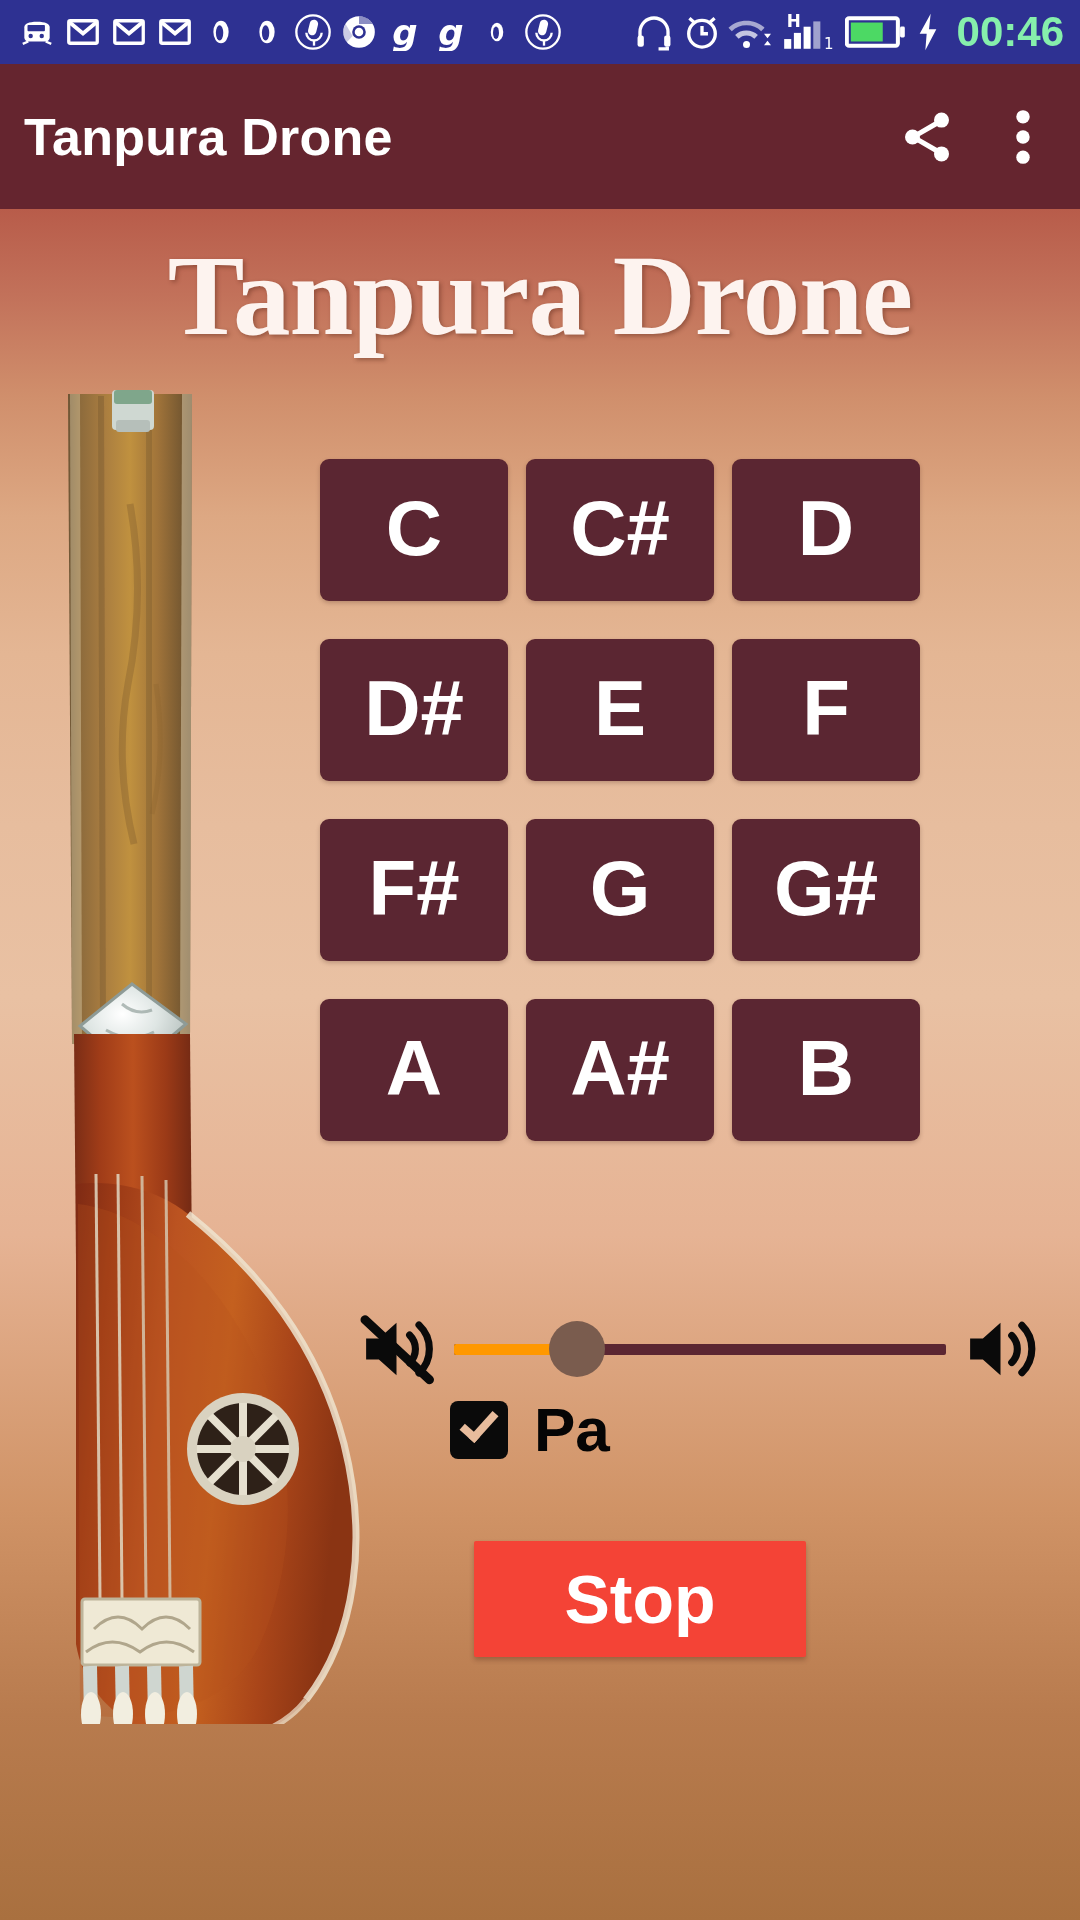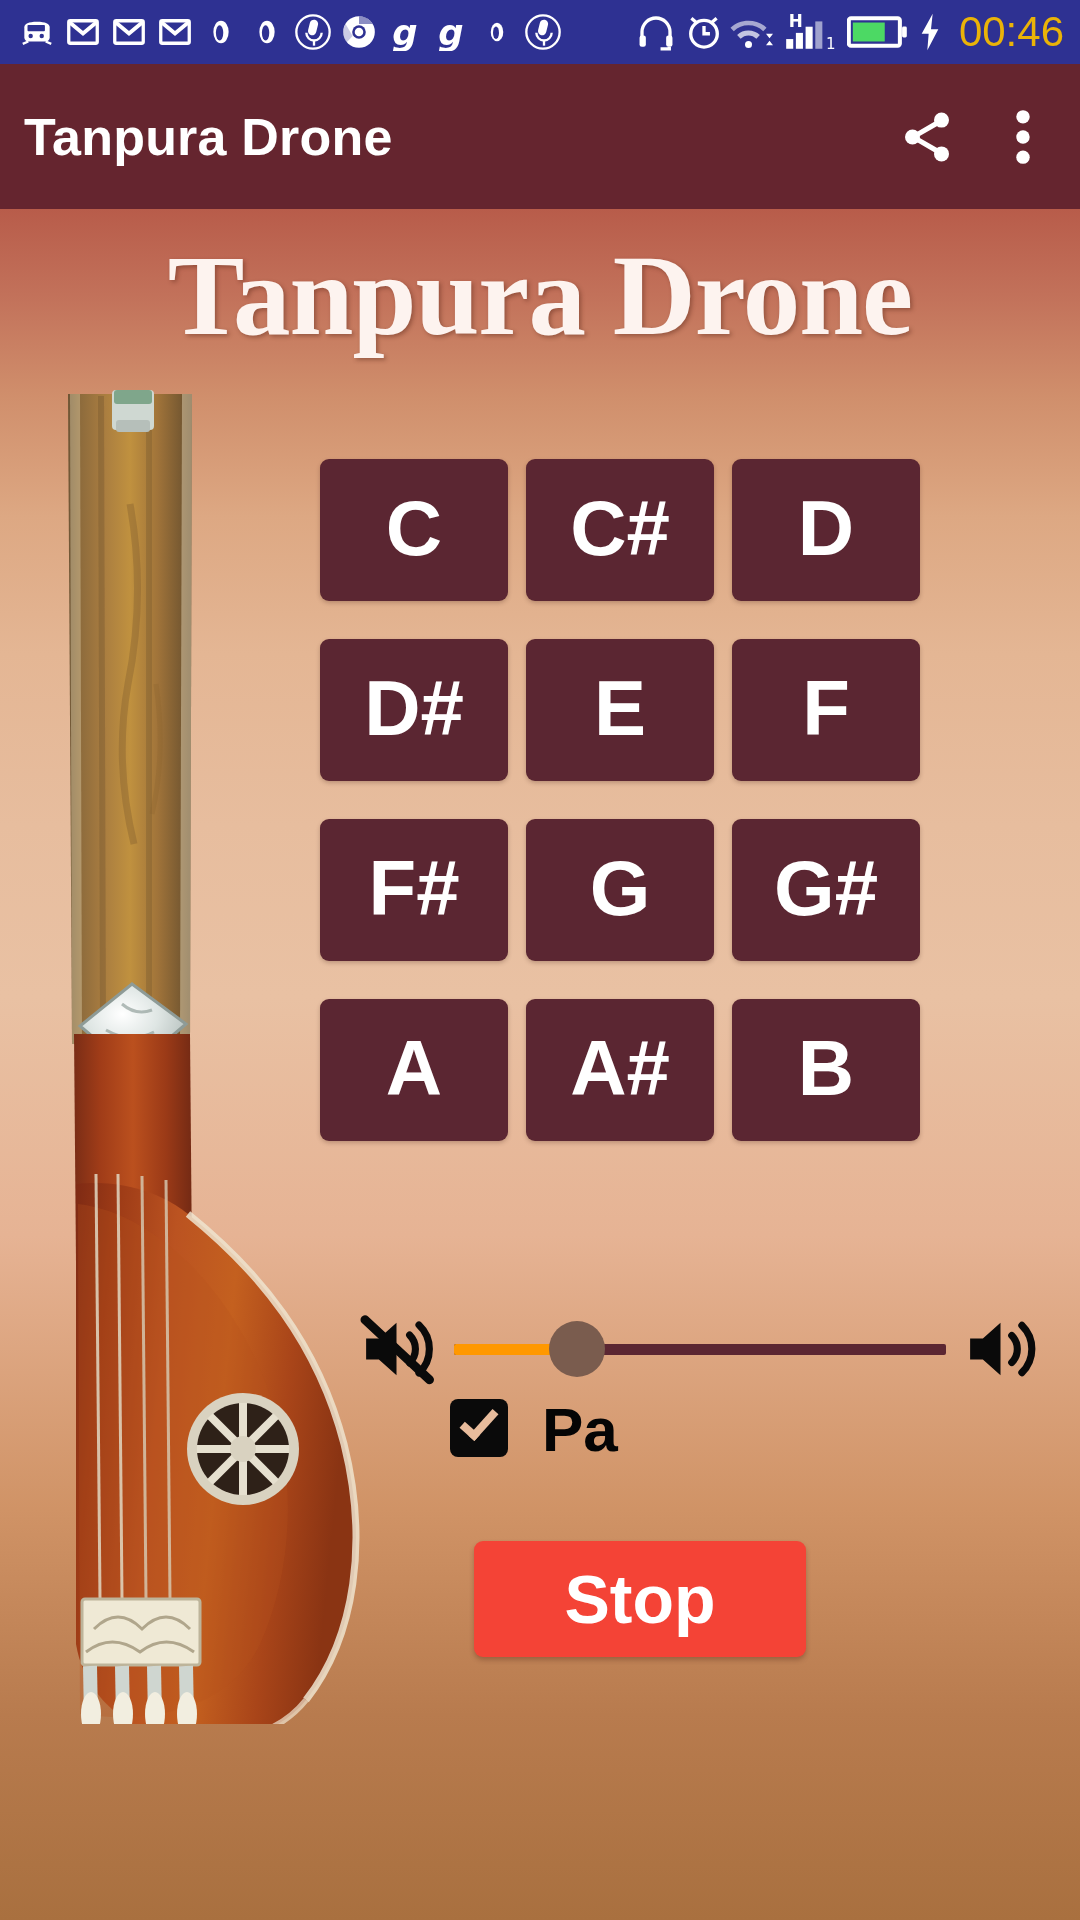--- a/index.html
+++ b/index.html
@@ -30,23 +30,23 @@
     flex:0 0 auto;
   }
   .sb-icon svg { display:block; }
   #sb-right {
     margin-left:auto;
     display:flex; align-items:center;
     gap:2px;
     padding-right:6px;
   }
   #clock {
-    color:#eab308;
+    color:#86efac;
     font-size:42px;
-    font-weight:400;
+    font-weight:700;
     letter-spacing:0px;
     margin-left:10px;
     line-height:1;
     white-space:nowrap;
   }
 
   
   #appbar {
     position:absolute; top:64px; left:0;
     width:1080px; height:145px;
@@ -199,22 +199,22 @@
   #checkbox-row {
     position:absolute;
     top:1190px; left:320px;
     width:620px;
     display:flex;
     align-items:center;
     gap:112px;
     padding-left:130px;
   }
   .cb-wrap {
-    display:flex; 
-    gap:34px;
+    display:flex; align-items:center;
+    gap:26px;
     cursor:pointer;
   }
   .cb-box {
     width:58px; height:58px;
     flex:0 0 auto;
     position:relative;
   }
   .cb-box.checked {
     background:#0a0a0a;
     border-radius:8px;
@@ -240,21 +240,21 @@
     white-space:nowrap;
   }
 
   
   #stop-btn {
     position:absolute;
     top:1332px; left:474px;
     width:332px; height:116px;
     background:#F44336;
     border:none;
-    border-radius:9px;
+    border-radius:2px;
     color:#fff;
     font-size:68px;
     font-weight:bold;
     display:flex; align-items:center; justify-content:center;
     cursor:pointer;
     box-shadow:0 3px 5px rgba(70,25,15,0.3);
     line-height:1;
   }
 </style>
 </head>

